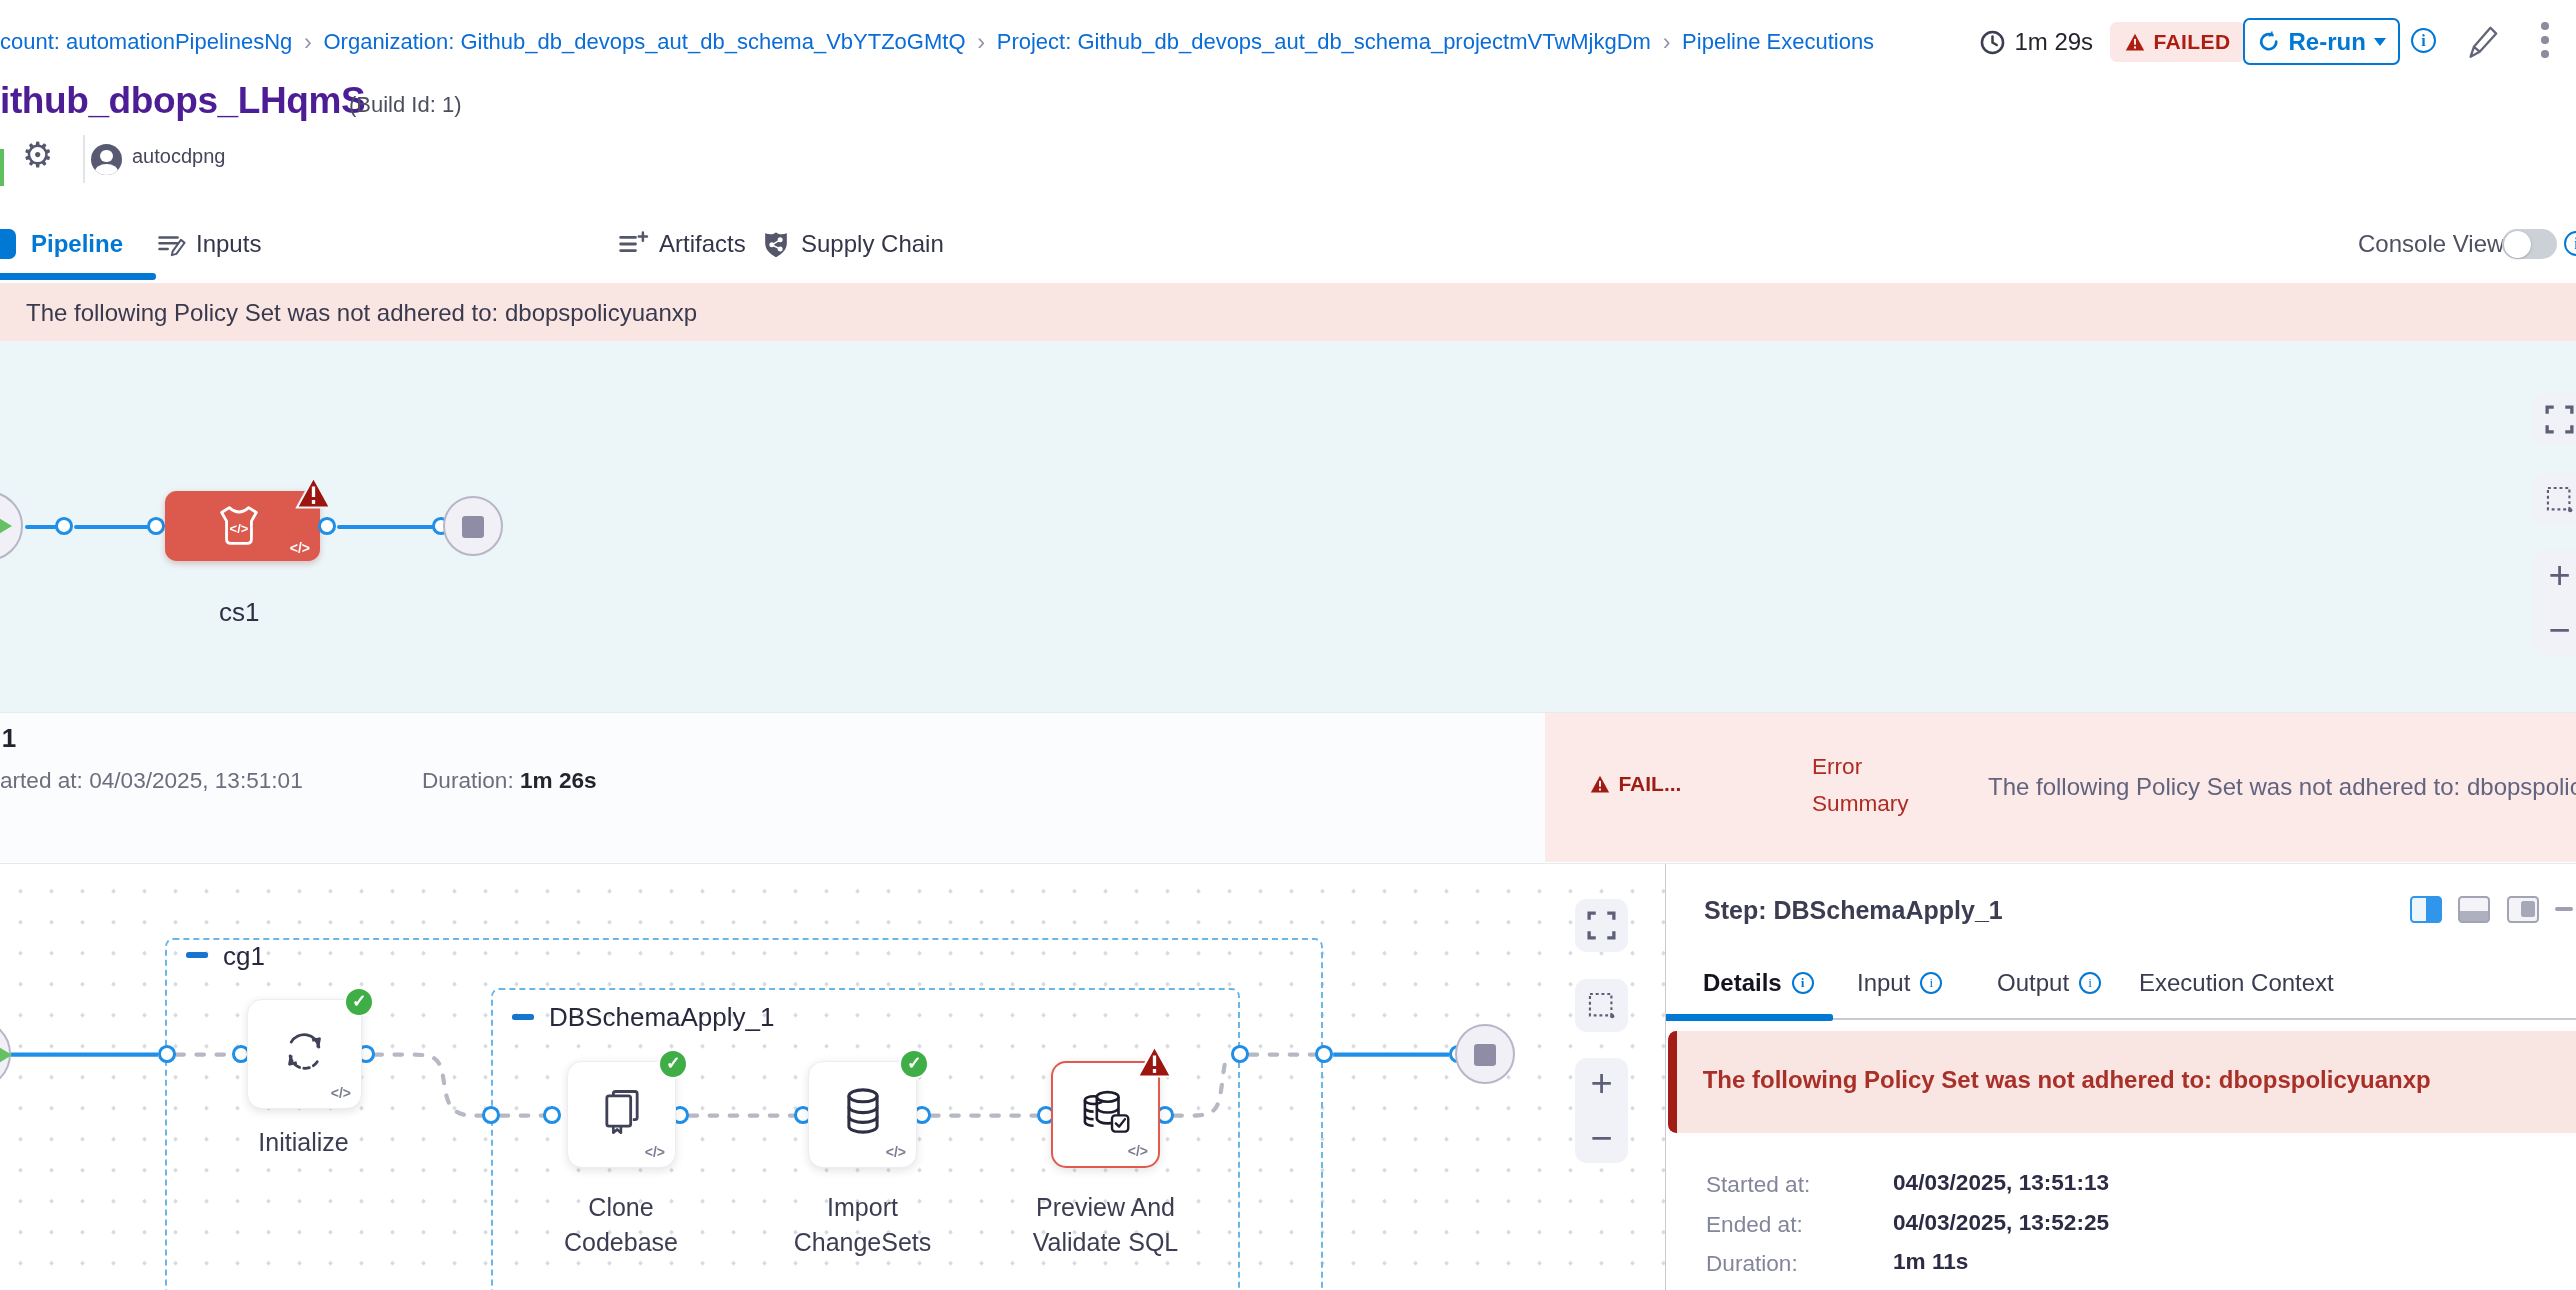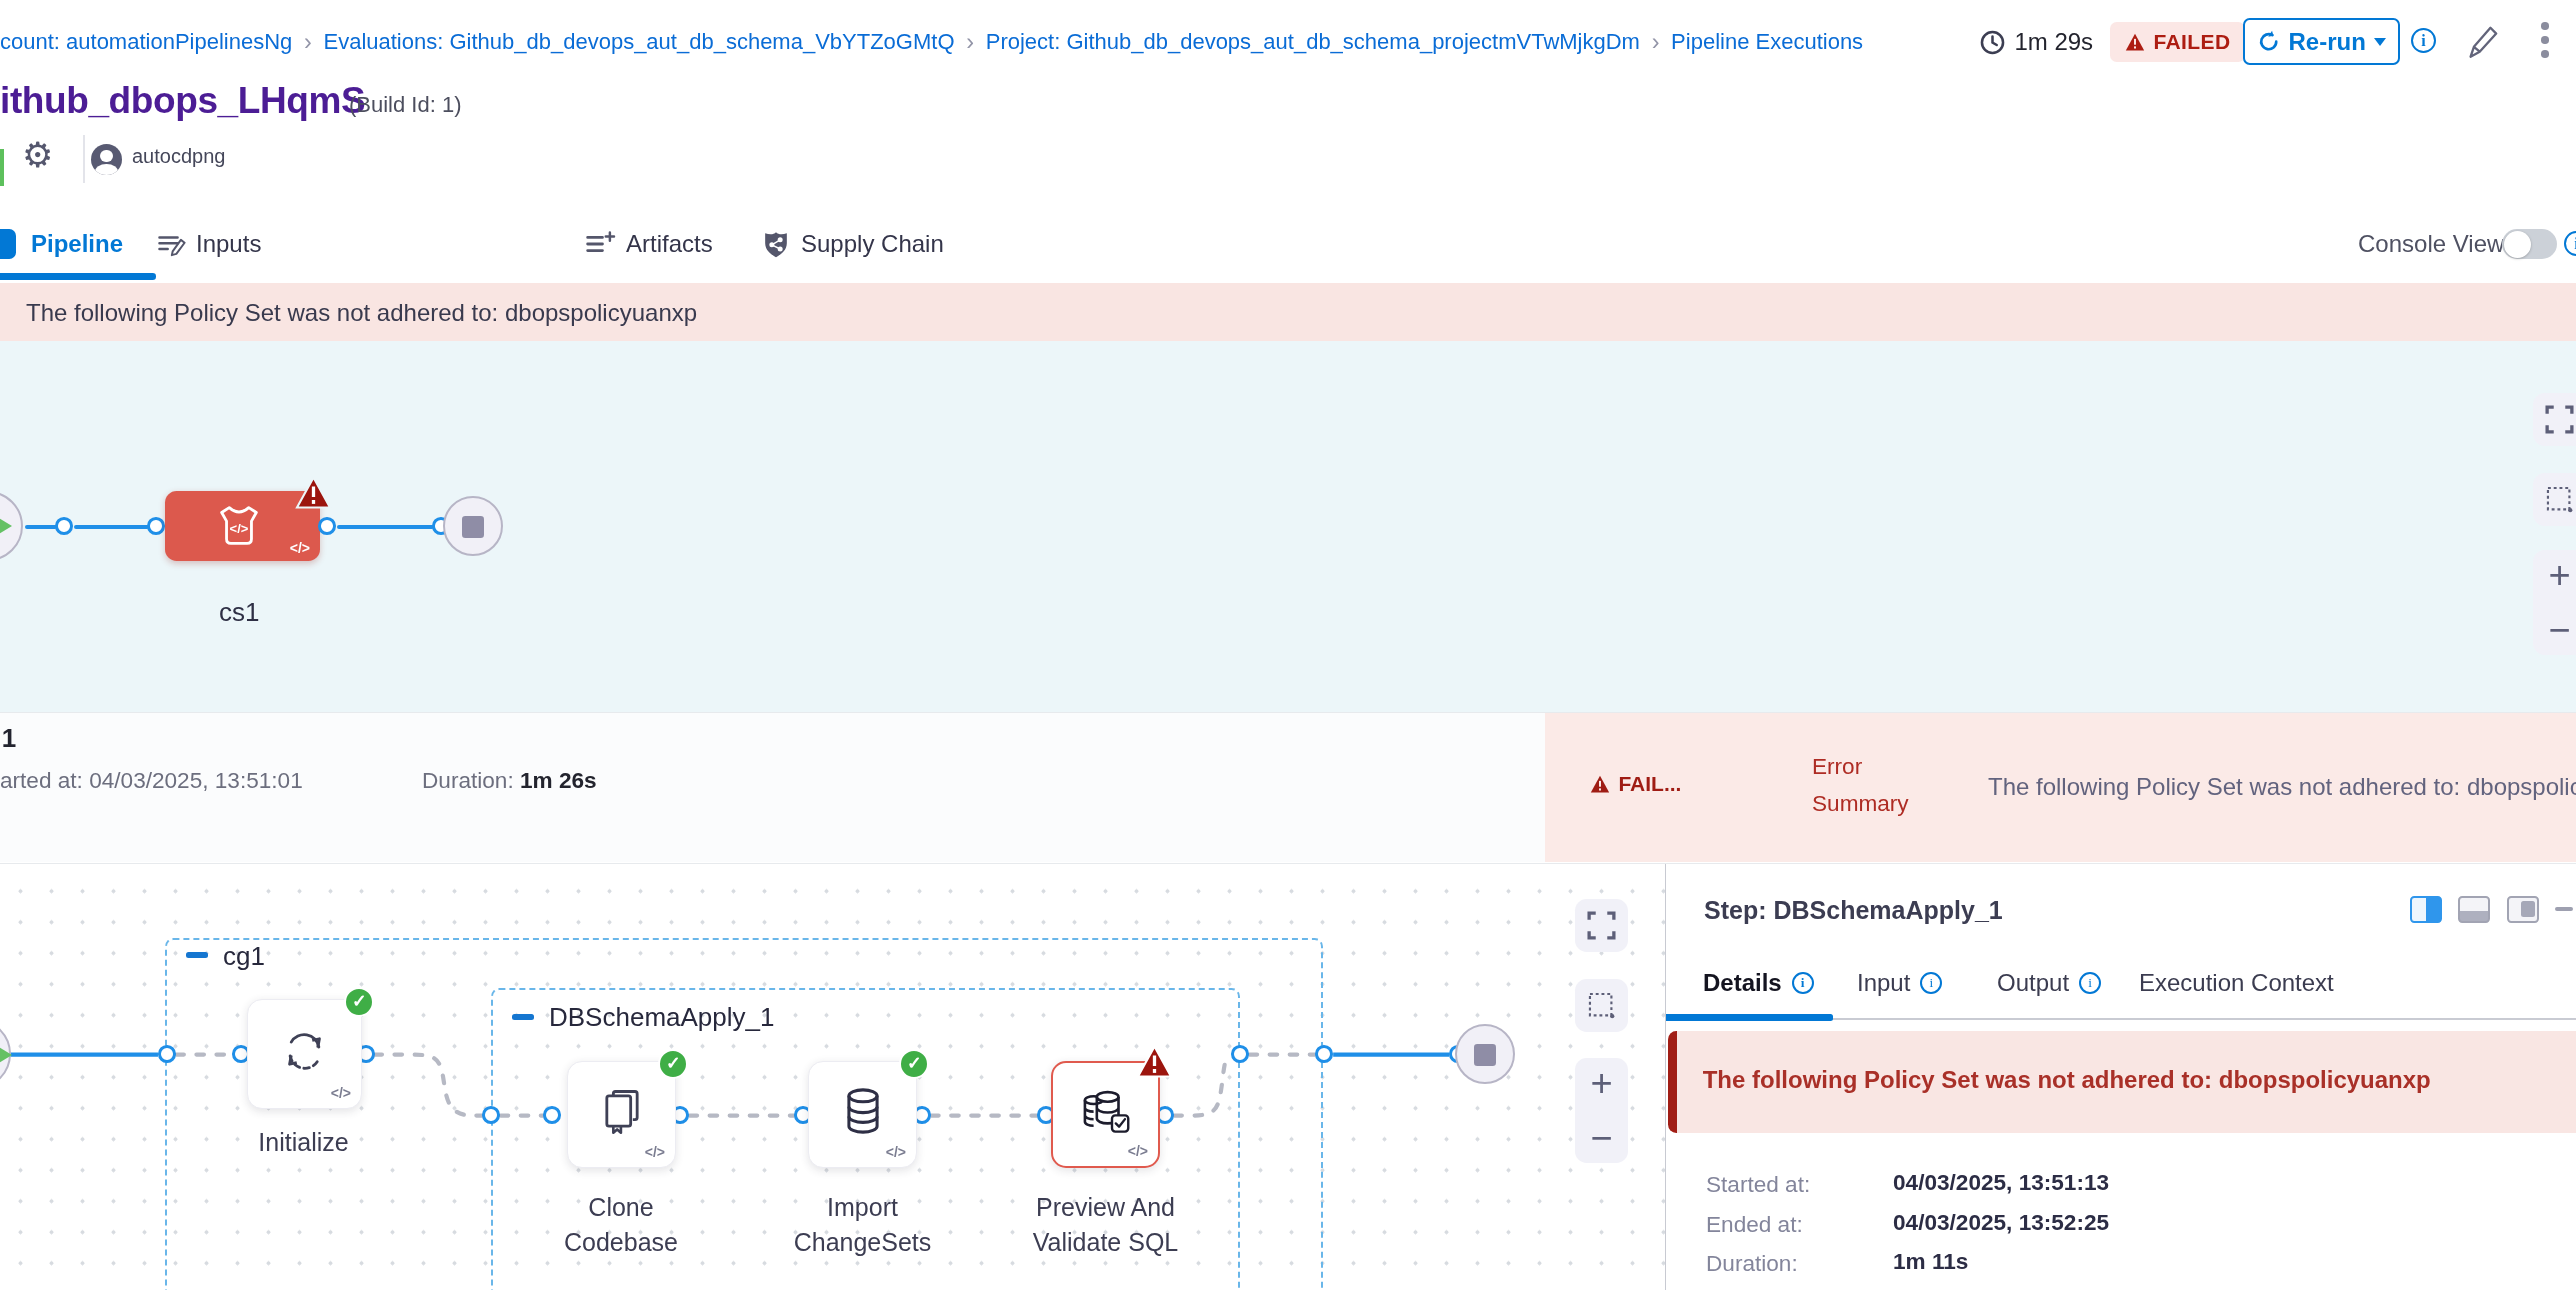--- a/index.html
+++ b/index.html
@@ -105,21 +105,21 @@
   .detail-value{position:absolute;left:227px;font-size:22.6px;font-weight:bold;color:#2c2d45;}
   svg{display:block;}
 </style>
 </head>
 <body>
 
 <div class="header">
   <div class="crumbs">
     <span class="crumb">count: automationPipelinesNg</span>
     <span class="crumb-sep">›</span>
-    <span class="crumb">Evaluations: Github_db_devops_aut_db_schema_VbYTZoGMtQ</span>
+    <span class="crumb">Organization: Github_db_devops_aut_db_schema_VbYTZoGMtQ</span>
     <span class="crumb-sep">›</span>
     <span class="crumb">Project: Github_db_devops_aut_db_schema_projectmVTwMjkgDm</span>
     <span class="crumb-sep">›</span>
     <span class="crumb">Pipeline Executions</span>
   </div>
 
   <div class="elapsed">
     <span>
       <svg width="27" height="27" viewBox="0 0 32 32">
           <circle cx="16" cy="16" r="12.5" fill="none" stroke="#3c3e52" stroke-width="3"></circle>
@@ -188,21 +188,21 @@
     <span>
       <svg width="30" height="28" viewBox="0 0 36 34">
           <path d="M4 9 H26 M4 16 H26 M4 23 H14" stroke="#54566b" stroke-width="3" stroke-linecap="round" fill="none"></path>
           <path d="M20 26 L30 12 L34.5 15.5 L24.5 29 L19 30.5 Z" fill="none" stroke="#54566b" stroke-width="2.4" stroke-linejoin="round"></path>
         </svg>
     </span>
     <span>Inputs</span>
   </div>
 
 
-  <div class="tab" style="left:584px;">
+  <div class="tab" style="left:617px;">
     <span>
       <svg width="32" height="28" viewBox="0 0 38 34">
           <path d="M4 9 H22 M4 17 H22 M4 25 H22" stroke="#54566b" stroke-width="3.4" stroke-linecap="round" fill="none"></path>
           <path d="M31 3 V13 M26 8 H36" stroke="#54566b" stroke-width="3" stroke-linecap="round" fill="none"></path>
         </svg>
     </span>
     <span>Artifacts</span>
   </div>
 
   <div class="tab" style="left:761px;">

